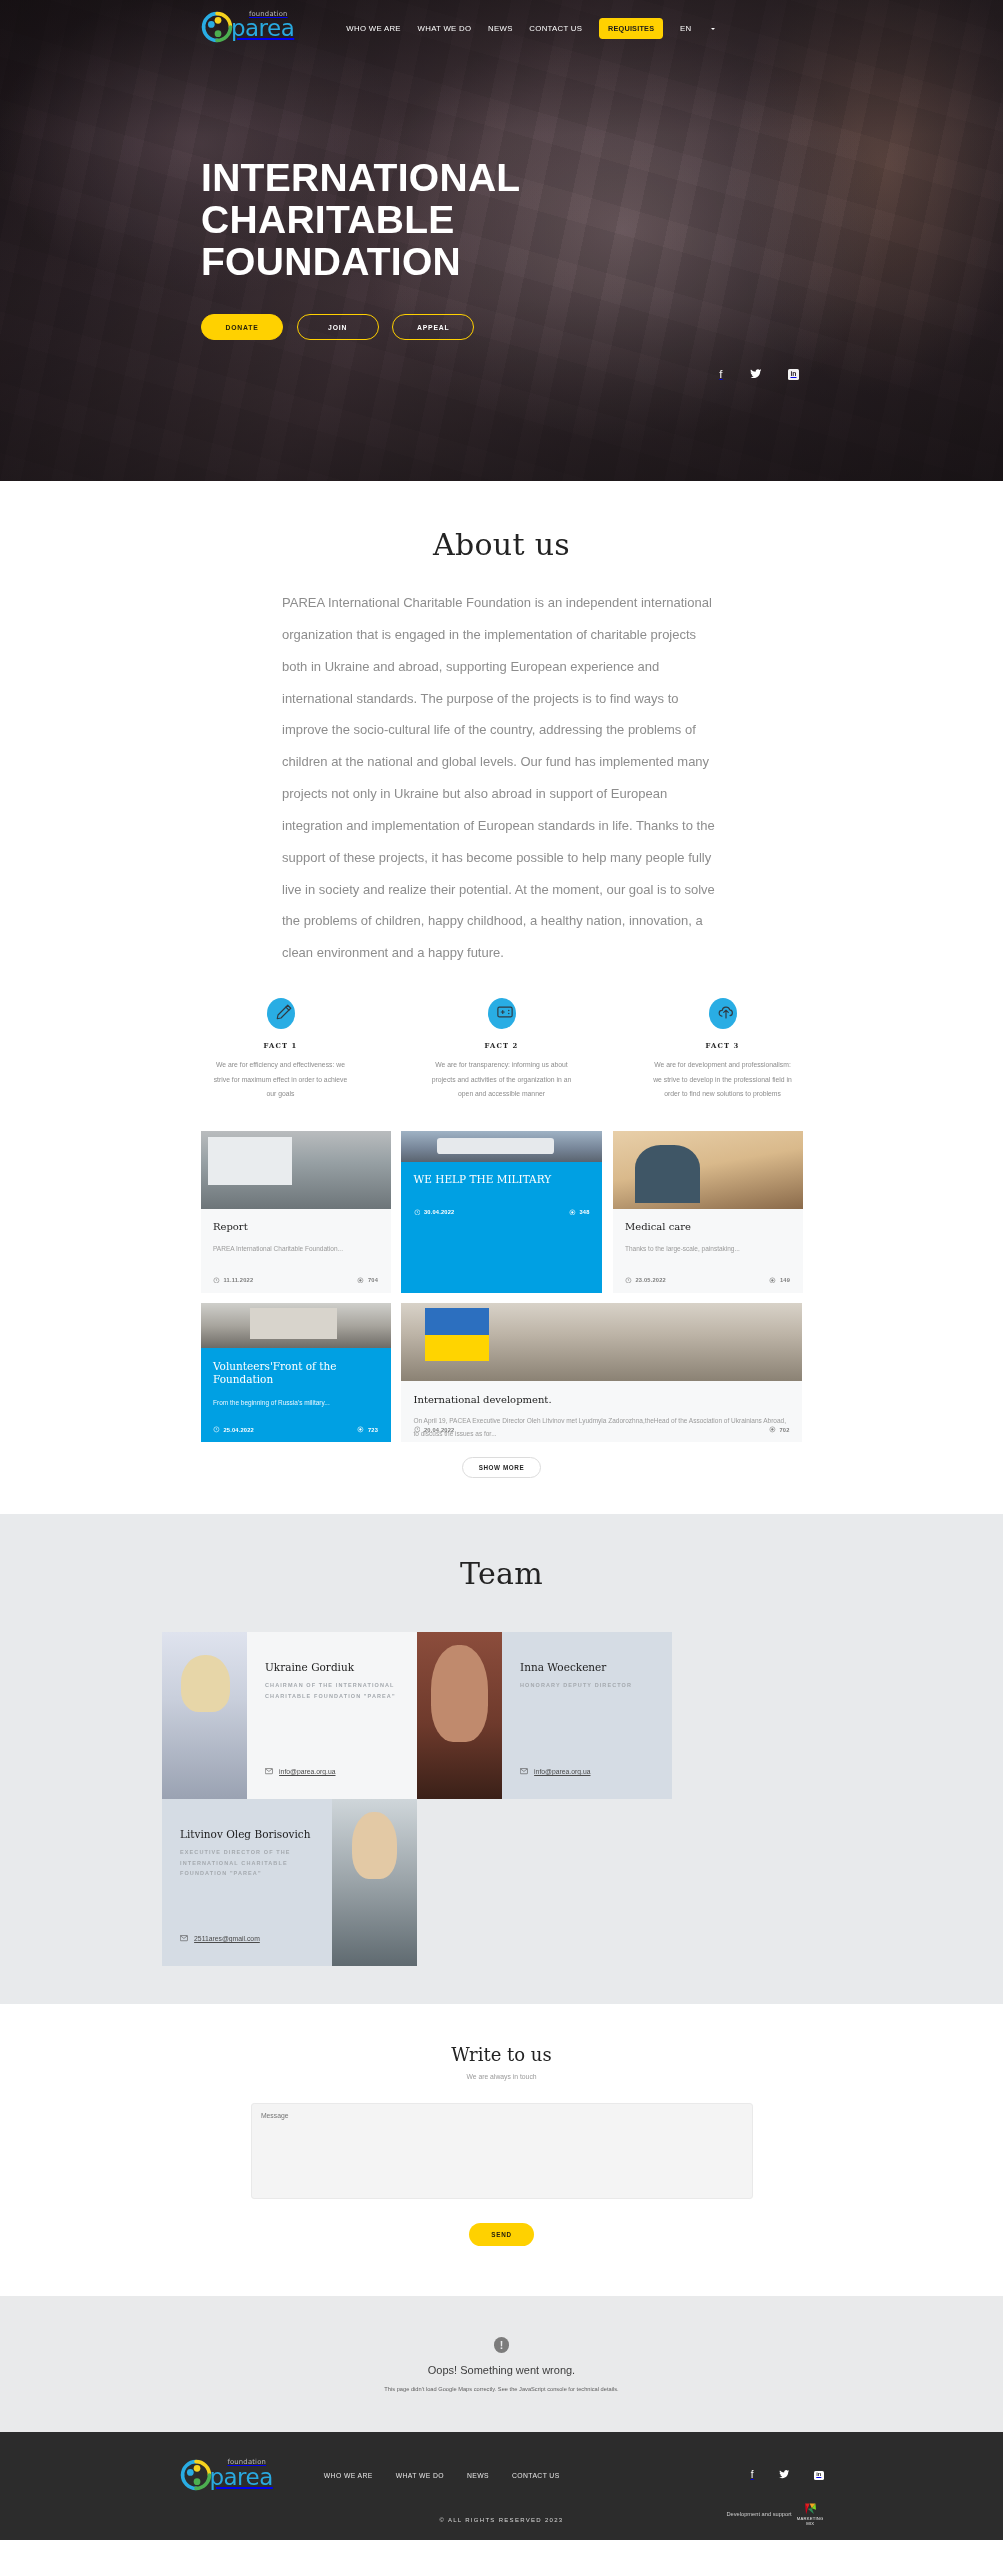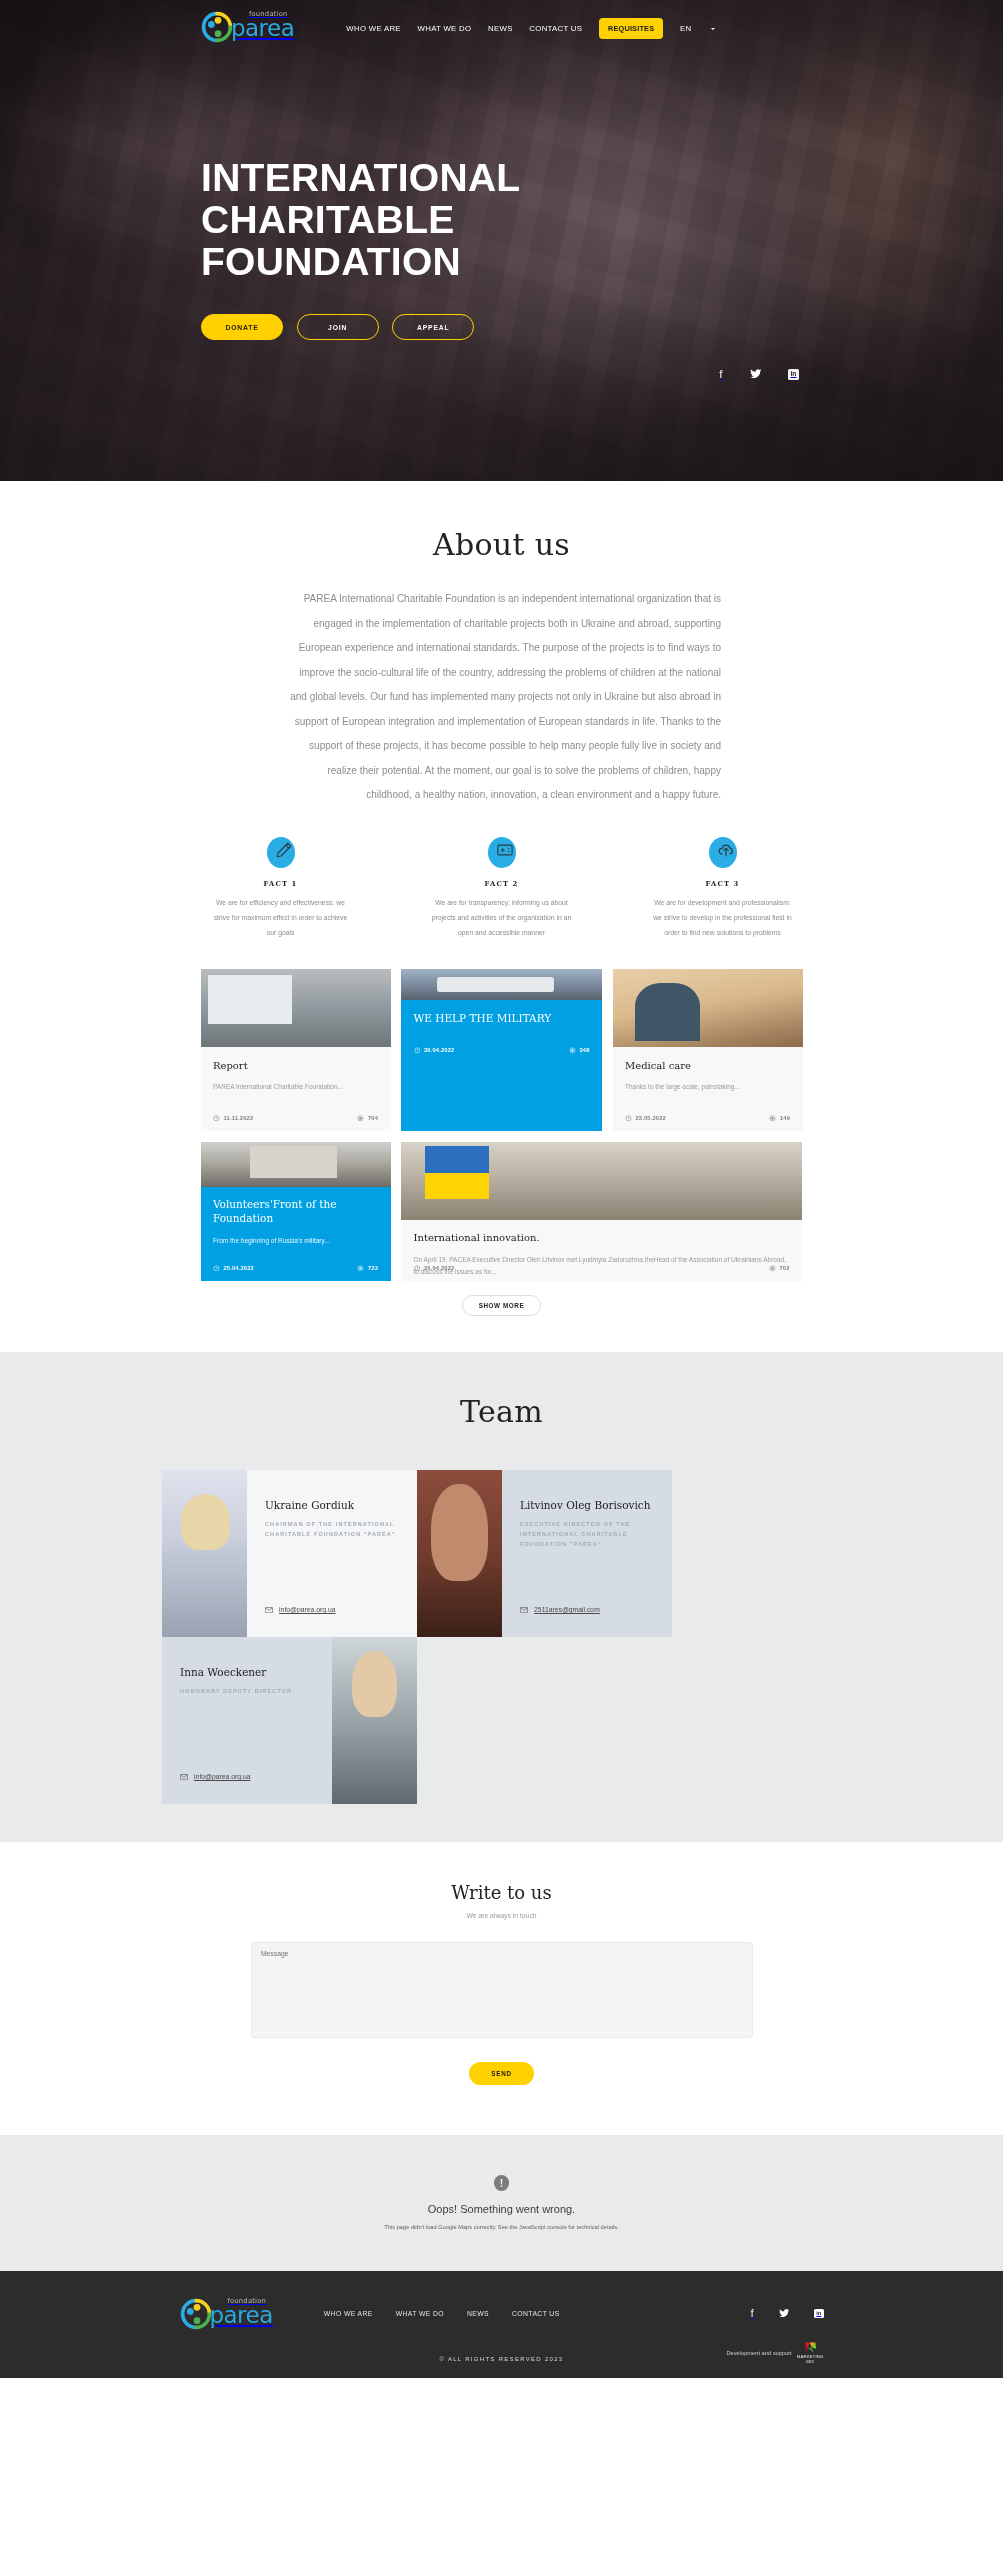--- a/index.html
+++ b/index.html
@@ -90,22 +90,22 @@
     font-family:"Liberation Sans",sans-serif;
   }
 
   
   .about{background:#fff;padding:46px 0 0;}
   .sec-title{
     font-family:"DejaVu Serif","Liberation Serif",serif;
     font-size:30px;color:#232323;text-align:center;font-weight:400;letter-spacing:0.3px;
   }
   .about-text{
-    width:439px;margin:25px auto 0;text-align:right;color:#8d8d8d;
-    font-size:10px;line-height:2.45;font-family:"Liberation Sans",sans-serif;
+    width:439px;margin:25px auto 0;text-align:left;color:#8d8d8d;
+    font-size:13px;line-height:2.45;font-family:"Liberation Sans",sans-serif;
   }
   .facts{display:flex;justify-content:center;gap:80px;margin-top:29px;}
   .fact{width:141px;text-align:center;}
   .fact-ico{
     width:28px;height:31px;border-radius:50%;background:#29ade4;margin:0 auto;
     position:relative;display:flex;align-items:center;justify-content:center;
   }
   .fact-ico svg{position:relative;left:3.1px;top:-2.1px;}
   .fact h4{
     font-family:"DejaVu Serif","Liberation Serif",serif;
@@ -475,21 +475,21 @@
               </span>
             </div>
           </div>
         </article>
 
         <article class="card c-intl">
           <div class="card-img">
               <span class="ph ph5"></span>
             </div>
           <div class="card-body">
-            <h3>International innovation.</h3>
+            <h3>International development.</h3>
             <p>On April 19, PACEA Executive Director Oleh Litvinov met Lyudmyla Zadorozhna,theHead of the Association of Ukrainians Abroad, to discuss the issues as for...</p>
             <div class="card-meta">
               <span class="meta-item">
                 <svg width="6.8" height="6.8" viewBox="0 0 24 24" fill="none" stroke="currentColor" stroke-width="2">
                     <circle cx="12" cy="12" r="9"></circle>
                     <path d="M12 7v5l3 2"></path>
                   </svg>
                 <span>20.04.2022</span>
               </span>
               <span class="meta-item">
@@ -522,40 +522,40 @@
           <svg width="7.8" height="6.3" viewBox="0 0 24 18" fill="none" stroke="#4b4b4b" stroke-width="1.8">
               <rect x="1" y="1" width="22" height="16" rx="1.5"></rect>
               <path d="M1.6 2L12 10 22.4 2"></path>
             </svg>
           <span>info@parea.org.ua</span>
         </a>
       </div>
 
       <div class="tm-photo tmp2"></div>
       <div class="tm-card grey">
+        <h4>Inna Woeckener</h4>
+        <div class="role">HONORARY DEPUTY DIRECTOR</div>
+        <a class="tm-mail" href="#">
+          <svg width="7.8" height="6.3" viewBox="0 0 24 18" fill="none" stroke="#4b4b4b" stroke-width="1.8">
+              <rect x="1" y="1" width="22" height="16" rx="1.5"></rect>
+              <path d="M1.6 2L12 10 22.4 2"></path>
+            </svg>
+          <span>info@parea.org.ua</span>
+        </a>
+      </div>
+
+      <div class="tm-card grey">
         <h4>Litvinov Oleg Borisovich</h4>
         <div class="role">EXECUTIVE DIRECTOR OF THE INTERNATIONAL CHARITABLE FOUNDATION "PAREA"</div>
         <a class="tm-mail" href="#">
           <svg width="7.8" height="6.3" viewBox="0 0 24 18" fill="none" stroke="#4b4b4b" stroke-width="1.8">
               <rect x="1" y="1" width="22" height="16" rx="1.5"></rect>
               <path d="M1.6 2L12 10 22.4 2"></path>
             </svg>
           <span>2511ares@gmail.com</span>
-        </a>
-      </div>
-
-      <div class="tm-card grey">
-        <h4>Inna Woeckener</h4>
-        <div class="role">HONORARY DEPUTY DIRECTOR</div>
-        <a class="tm-mail" href="#">
-          <svg width="7.8" height="6.3" viewBox="0 0 24 18" fill="none" stroke="#4b4b4b" stroke-width="1.8">
-              <rect x="1" y="1" width="22" height="16" rx="1.5"></rect>
-              <path d="M1.6 2L12 10 22.4 2"></path>
-            </svg>
-          <span>info@parea.org.ua</span>
         </a>
       </div>
       <div class="tm-photo tmp3"></div>
     </div>
   </section>
 
   <section class="contact">
     <h2>Write to us</h2>
     <div class="sub">We are always in touch</div>
 

